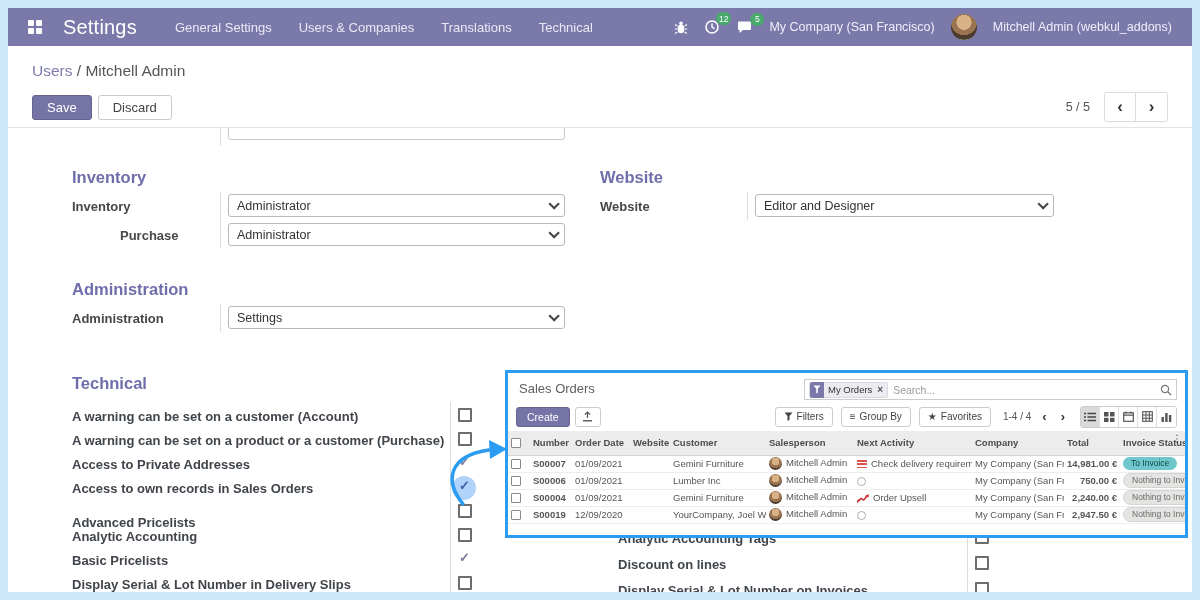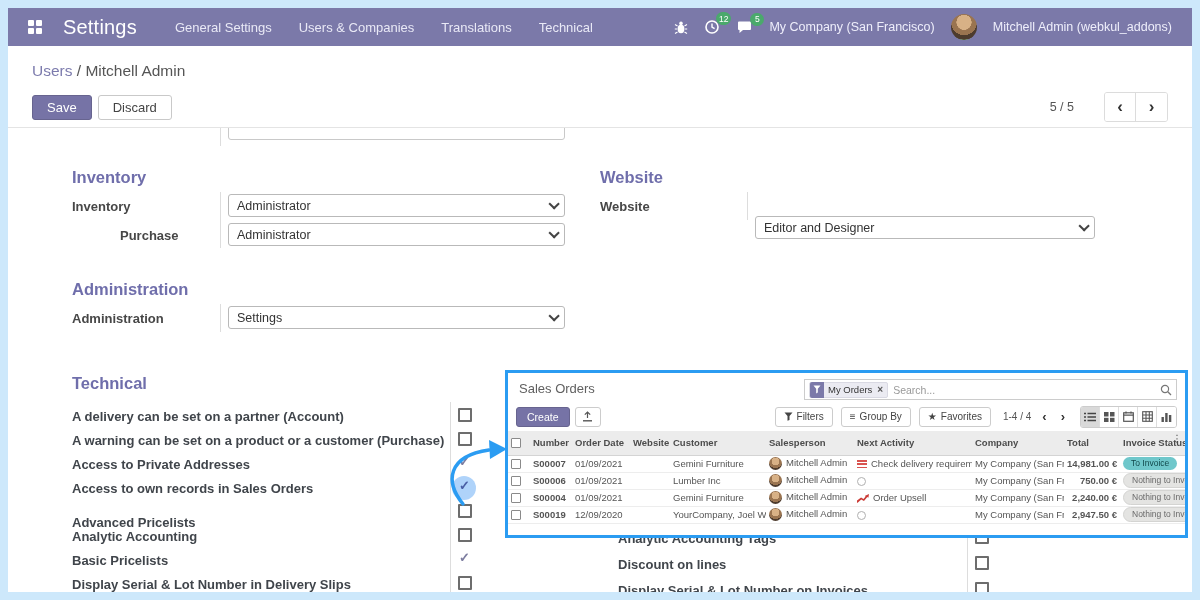--- a/index.html
+++ b/index.html
@@ -24,21 +24,21 @@
   .user-name { white-space:nowrap; cursor:pointer; }
 
   
   .control-panel { position:absolute; top:38px; left:0; right:0; height:82px; background:#fff;
                    border-bottom:1px solid #e4e4e4; padding:16px 24px 0 24px; }
   .breadcrumb { font-size:15.5px; color:#555; }
   .breadcrumb .bc-link { color:#7c7bad; cursor:pointer; }
   .cp-row { margin-top:12px; display:flex; align-items:center; }
   .btn { font-size:13px; border-radius:3px; padding:4px 14px; cursor:pointer; border:1px solid #c9c9c9; background:#fff; color:#444; }
   .btn-save { background:#7673a6; border-color:#67648f; color:#fff; margin-right:6px; }
-  .cp-right { margin-left:auto; display:flex; align-items:center; gap:30px; }
+  .cp-right { margin-left:auto; display:flex; align-items:center; gap:14px; }
   .cp-pager { font-size:12.5px; color:#555; }
   .pager-group { display:flex; border:1px solid #dcdcdc; border-radius:3px; overflow:hidden; }
   .pager-btn { width:31px; height:28px; display:flex; align-items:center; justify-content:center;
                font-size:17px; font-weight:bold; color:#333; background:#fff; cursor:pointer; }
   .pager-btn:first-child { border-right:1px solid #dcdcdc; }
 
   
   .content { position:absolute; top:120px; left:0; right:0; bottom:0; overflow:hidden; background:#fff; }
   .vline { position:absolute; width:1px; background:#ddd; }
   .sec-title { position:absolute; font-size:16.5px; font-weight:bold; color:#6f6eab; }
@@ -200,37 +200,37 @@
     </div>
     <span class="f-label" style="left:64px; top:100px;margin-left:48px;">Purchase</span>
     <div class="select" style="left:220px; top:95px; width:337px;">
       <span class="sel-val">Administrator</span>
       <span class="sel-arrow"></span>
     </div>
 
     <div class="sec-title" style="left:592px; top:40px;">Website</div>
     <div class="vline" style="left:739px; top:64px; height:28px;"></div>
     <span class="f-label" style="left:592px; top:71px;">Website</span>
-    <div class="select" style="left:747px; top:66px; width:340px;margin-top:22px;">
+    <div class="select" style="left:747px; top:66px; width:299px;">
       <span class="sel-val">Editor and Designer</span>
       <span class="sel-arrow"></span>
     </div>
 
     <div class="sec-title" style="left:64px; top:152px;">Administration</div>
     <div class="vline" style="left:212px; top:176px; height:28px;"></div>
     <span class="f-label" style="left:64px; top:183px;">Administration</span>
     <div class="select" style="left:220px; top:178px; width:337px;">
       <span class="sel-val">Settings</span>
       <span class="sel-arrow"></span>
     </div>
 
     <div class="sec-title" style="left:64px; top:246px;">Technical</div>
     <div class="vline" style="left:442px; top:274px; height:190px;"></div>
 
-    <span class="tech-item-label" style="left:64px; top:281px;">A delivery can be set on a partner (Account)</span>
+    <span class="tech-item-label" style="left:64px; top:281px;">A warning can be set on a customer (Account)</span>
     <span class="cb" style="left:450px; top:280px;"></span>
     <span class="tech-item-label" style="left:64px; top:305px;">A warning can be set on a product or a customer (Purchase)</span>
     <span class="cb" style="left:450px; top:304px;"></span>
     <span class="tech-item-label" style="left:64px; top:329px;">Access to Private Addresses</span>
     <span class="cb checked" style="left:450px; top:328px;"></span>
     <span class="tech-item-label" style="left:64px; top:353px;">Access to own records in Sales Orders</span>
     <span class="cb checked highlight" style="left:450px; top:352px;"></span>
     <span class="tech-item-label" style="left:64px; top:387px;text-align:right;">Advanced Pricelists</span>
     <span class="cb" style="left:450px; top:376px;"></span>
     <span class="tech-item-label" style="left:64px; top:401px;">Analytic Accounting</span>

